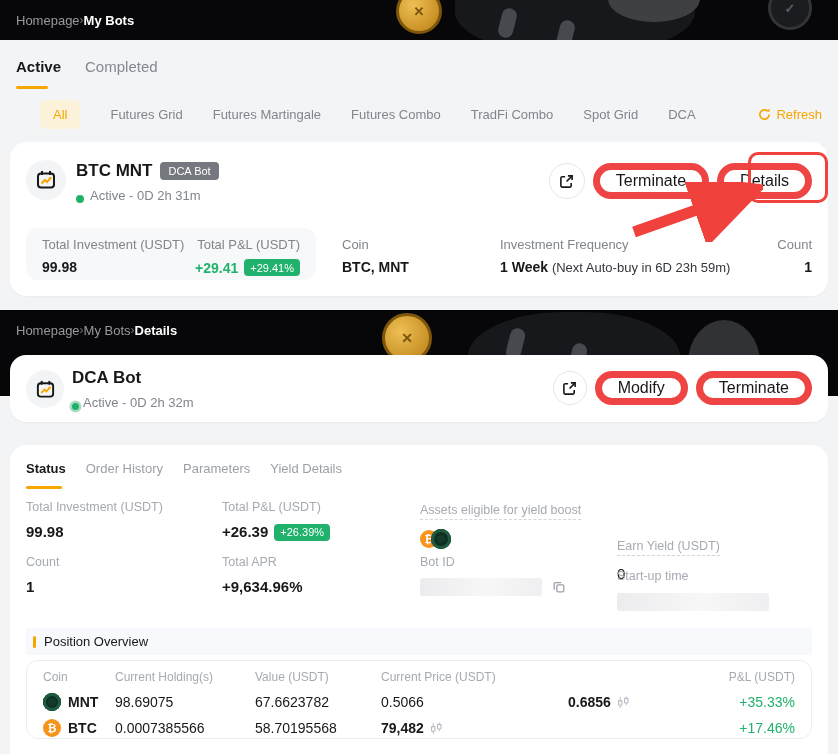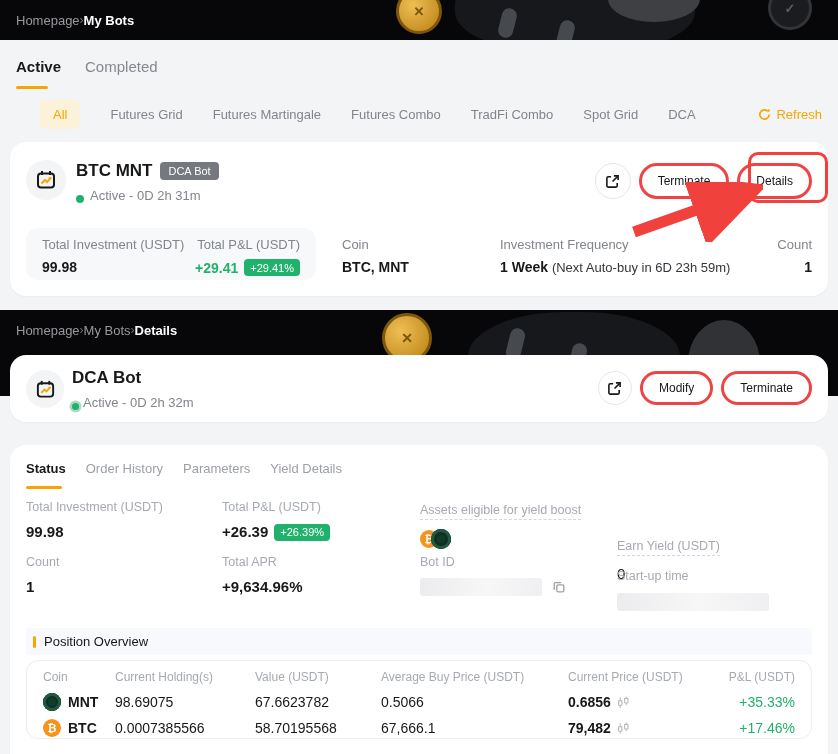--- a/index.html
+++ b/index.html
@@ -53,22 +53,22 @@
   .bot-title-row { position:absolute; left:66px; display:flex; align-items:center; gap:8px; }
   .bot-title { font-size:17px; font-weight:700; color:#17181a; }
   .type-badge { background:#75797f; color:#fff; font-size:11px; padding:3px 8px; border-radius:4px; }
   .bot-status { position:absolute; left:66px; display:flex; align-items:flex-end; gap:6px;
                 font-size:13px; color:#81858c; }
   .green-dot { width:8px; height:8px; border-radius:50%; background:#20b26c; }
   .green-dot.ring { box-shadow:0 0 0 2.5px #a9dcc3; width:7px; height:7px; }
   .head-buttons { position:absolute; right:16px; display:flex; align-items:center; gap:8px; }
   .icon-btn { width:36px; height:36px; border-radius:50%; border:1px solid #e4e6e9; background:#fff;
               display:flex; align-items:center; justify-content:center; cursor:pointer; }
-  .pill-btn { height:36px; padding:0 16px; border-radius:18px; border:3px solid #ef4444; background:#fff;
-              font-size:12px; color:#17181a; display:flex; align-items:center; cursor:pointer;
+  .pill-btn { height:36px; padding:0 16px; border-radius:18px; border:7px solid #ef4444; background:#fff;
+              font-size:16px; color:#17181a; display:flex; align-items:center; cursor:pointer;
               font-family:"Liberation Sans", sans-serif; }
 
   
   .stats-box { position:absolute; left:16px; top:86px; width:290px; height:52px; background:#f7f8f9;
                border-radius:12px; display:flex; justify-content:space-between; padding:9px 16px; }
   .s-label { font-size:13px; color:#81858c; margin-bottom:7px; white-space:nowrap; }
   .s-value { font-size:14px; font-weight:700; color:#17181a; }
   .green   { color:#20b26c; }
   .pnl-badge { display:inline-block; background:#20b26c; color:#fff; font-size:11px; font-weight:400;
                padding:2.5px 6px; border-radius:4px; margin-left:6px; vertical-align:1px; }
@@ -327,21 +327,20 @@
 
     <div class="po-band">
       <span class="po-bar"></span>
       <span class="po-title">Position Overview</span>
     </div>
     <div class="po-table">
       <div class="t-head">
         <span class="c1">Coin</span>
         <span class="c2">Current Holding(s)</span>
         <span class="c3">Value (USDT)</span>
-        <span class="c4">Average Buy Price (USDT)</span>
         <span class="c5">Current Price (USDT)</span>
         <span class="c6">P&amp;L (USDT)</span>
       </div>
       <div class="t-row">
         <span class="c1">
           <span class="coin-ic coin-mnt"></span>
           <span class="coin-name">MNT</span>
         </span>
         <span class="c2">98.69075</span>
         <span class="c3">67.6623782</span>
@@ -357,21 +356,20 @@
         </span>
         <span class="c6 green">+35.33%</span>
       </div>
       <div class="t-row">
         <span class="c1">
           <span class="coin-ic coin-btc">₿</span>
           <span class="coin-name">BTC</span>
         </span>
         <span class="c2">0.0007385566</span>
         <span class="c3">58.70195568</span>
-        <span class="c4">67,666.1</span>
         <span class="c5">
           <span style="font-weight:700;">79,482</span>
           <svg width="13" height="13" viewBox="0 0 14 14">
             <line x1="3.5" y1="1" x2="3.5" y2="13" stroke="#c3c7cd" stroke-width="1.2"></line>
             <rect x="1.7" y="5" width="3.6" height="5" rx="0.8" fill="#fff" stroke="#b4b8bf" stroke-width="1.2"></rect>
             <line x1="10" y1="0.5" x2="10" y2="10" stroke="#c3c7cd" stroke-width="1.2"></line>
             <rect x="8.2" y="2.5" width="3.6" height="5" rx="0.8" fill="#fff" stroke="#b4b8bf" stroke-width="1.2"></rect>
           </svg>
         </span>
         <span class="c6 green">+17.46%</span>

